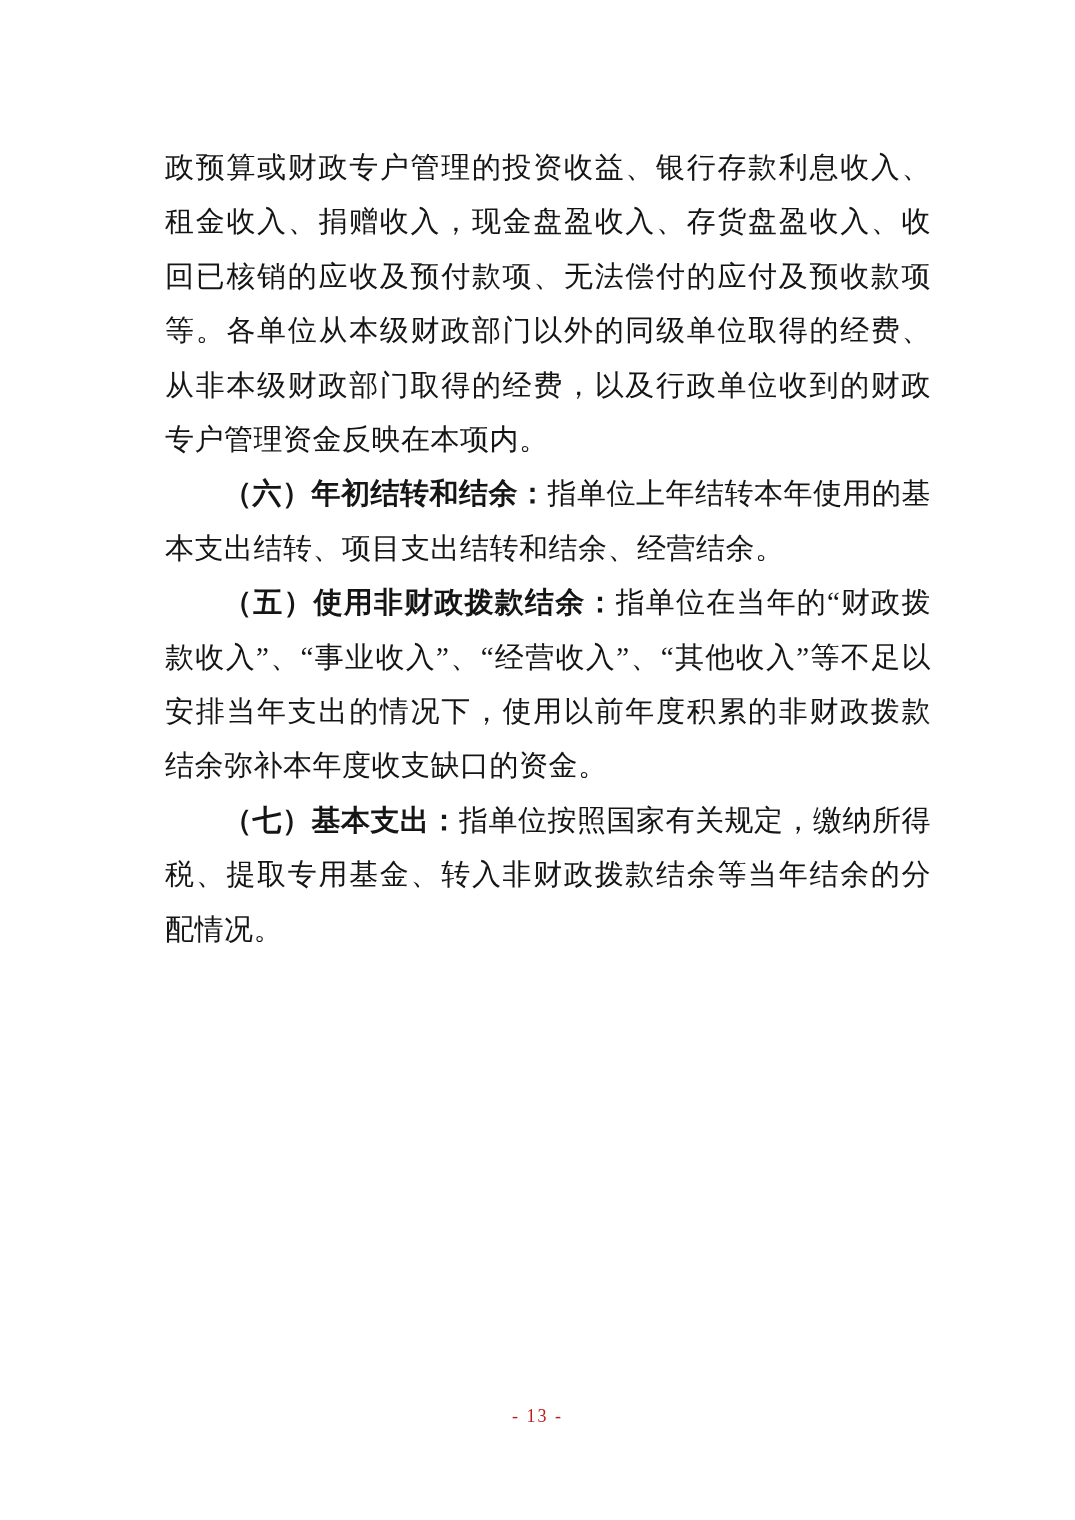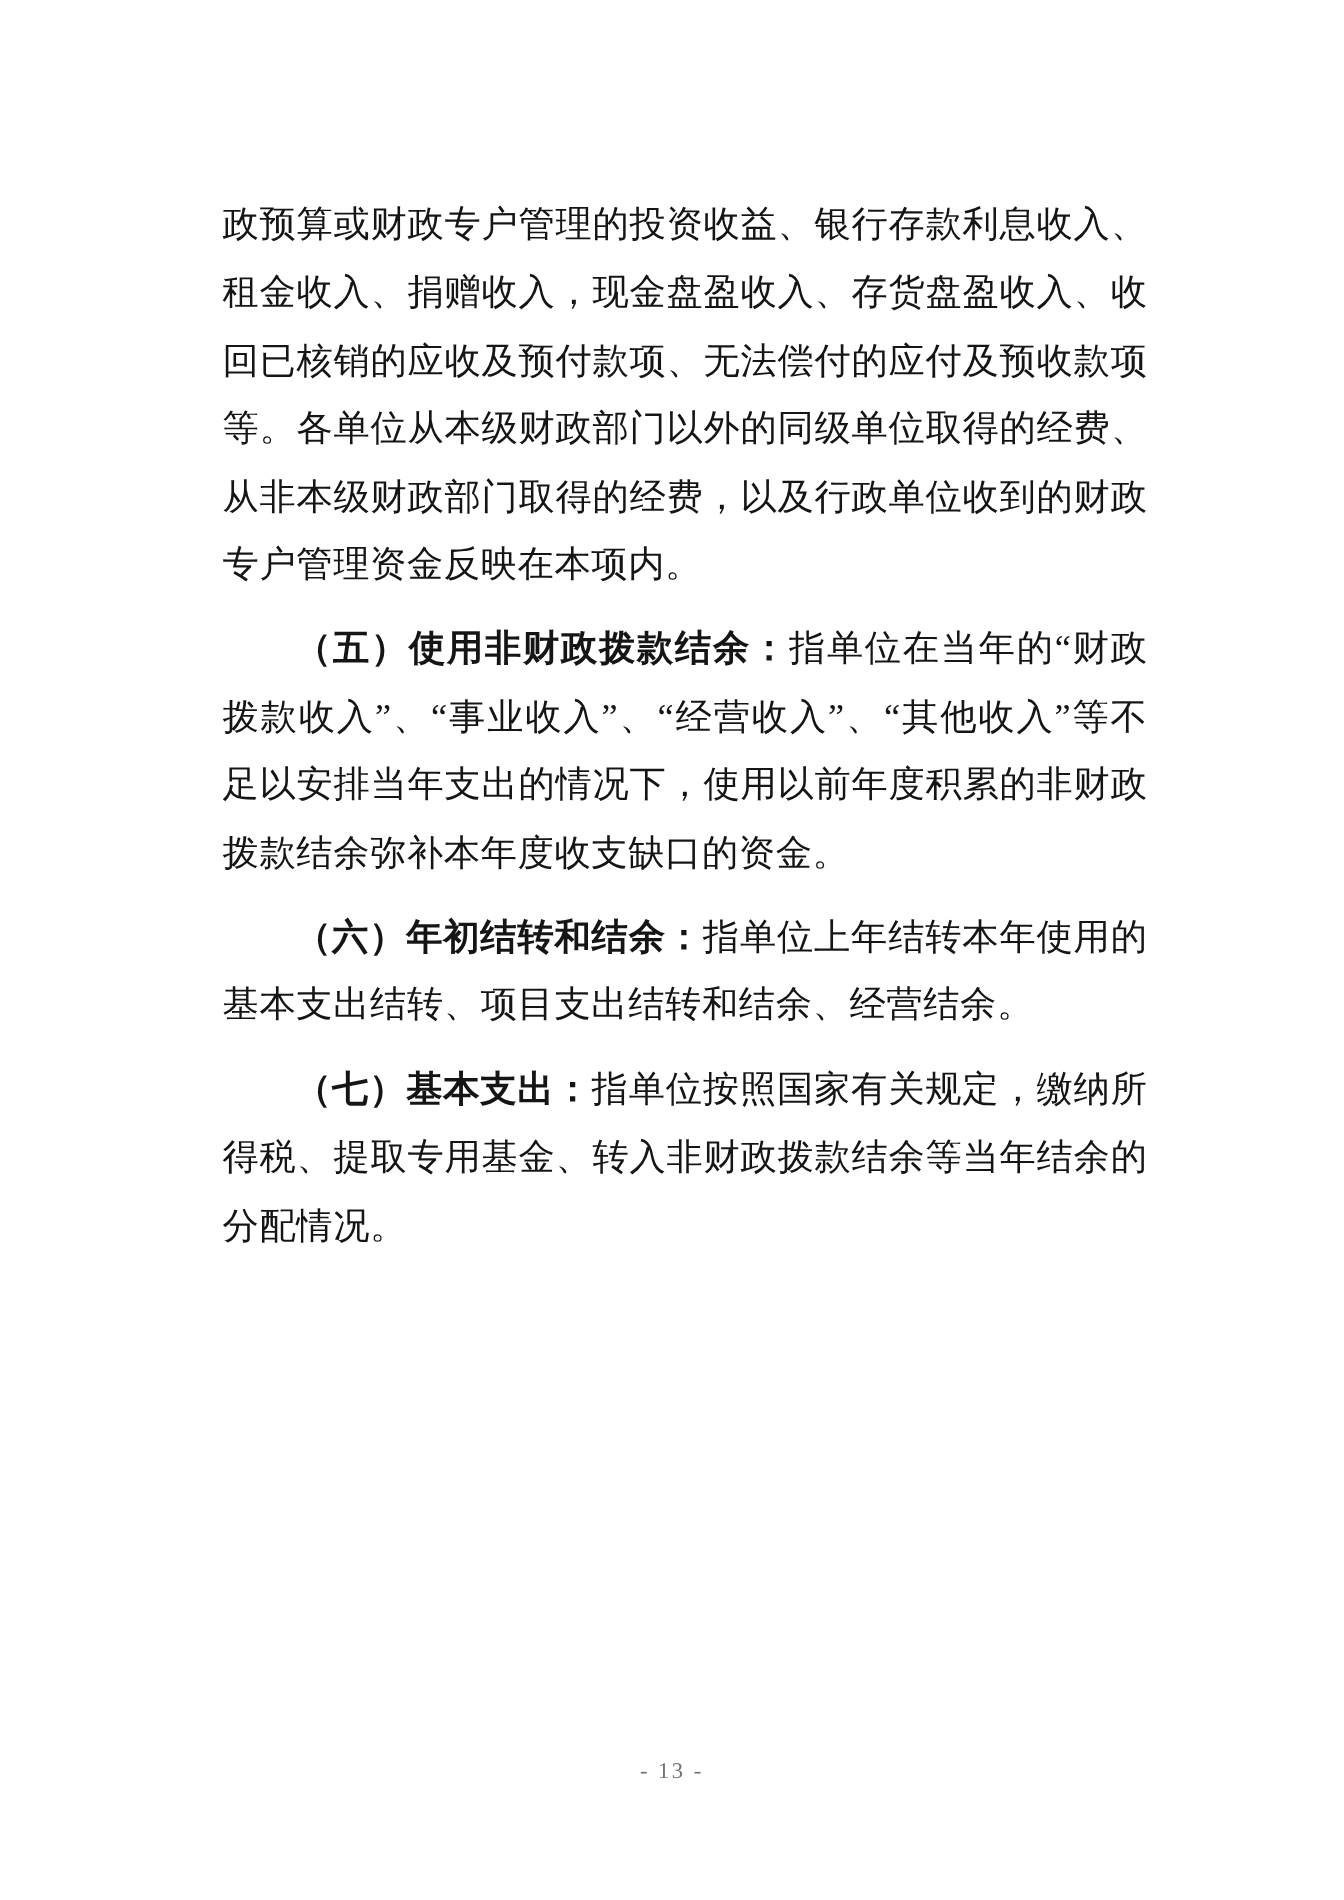--- a/index.html
+++ b/index.html
@@ -16,21 +16,21 @@
     font-family: "Liberation Serif", "DejaVu Serif", serif;
     color: #151515;
   }
   .content {
     position: absolute;
     left: 165px;
     top: 140px;
     width: 766px;
   }
   .para {
-    margin: 13px;
+    margin: 0;
     padding: 0;
     font-size: 29px;
     line-height: 54.4px;
     text-align: justify;
     letter-spacing: 0.5px;
     word-break: break-all;
   }
   .para.indent {
     text-indent: 2em;
   }
@@ -39,34 +39,34 @@
   }
   .footer {
     position: absolute;
     left: 0;
     top: 1403px;
     width: 100%;
     text-align: center;
     font-size: 18px;
     line-height: 26px;
     letter-spacing: 2px;
-    color: #737373;
+    color: #b91c1c;
   }
 </style>
 </head>
 <body>
 
 <div class="page">
   <div class="content">
 
     <p class="para"><span class="h"></span><span>政预算或财政专户管理的投资收益、银行存款利息收入、租金收入、捐赠收入，现金盘盈收入、存货盘盈收入、收回已核销的应收及预付款项、无法偿付的应付及预收款项等。各单位从本级财政部门以外的同级单位取得的经费、从非本级财政部门取得的经费，以及行政单位收到的财政专户管理资金反映在本项内。</span></p>
 
+    <p class="para indent"><span class="h">（六）年初结转和结余：</span><span>指单位上年结转本年使用的基本支出结转、项目支出结转和结余、经营结余。</span></p>
+
     <p class="para indent"><span class="h">（五）使用非财政拨款结余：</span><span>指单位在当年的“财政拨款收入”、“事业收入”、“经营收入”、“其他收入”等不足以安排当年支出的情况下，使用以前年度积累的非财政拨款结余弥补本年度收支缺口的资金。</span></p>
-
-    <p class="para indent"><span class="h">（六）年初结转和结余：</span><span>指单位上年结转本年使用的基本支出结转、项目支出结转和结余、经营结余。</span></p>
 
     <p class="para indent"><span class="h">（七）基本支出：</span><span>指单位按照国家有关规定，缴纳所得税、提取专用基金、转入非财政拨款结余等当年结余的分配情况。</span></p>
 
 
 
   </div>
 
   <div class="footer">- 13 -</div>
 </div>
 

